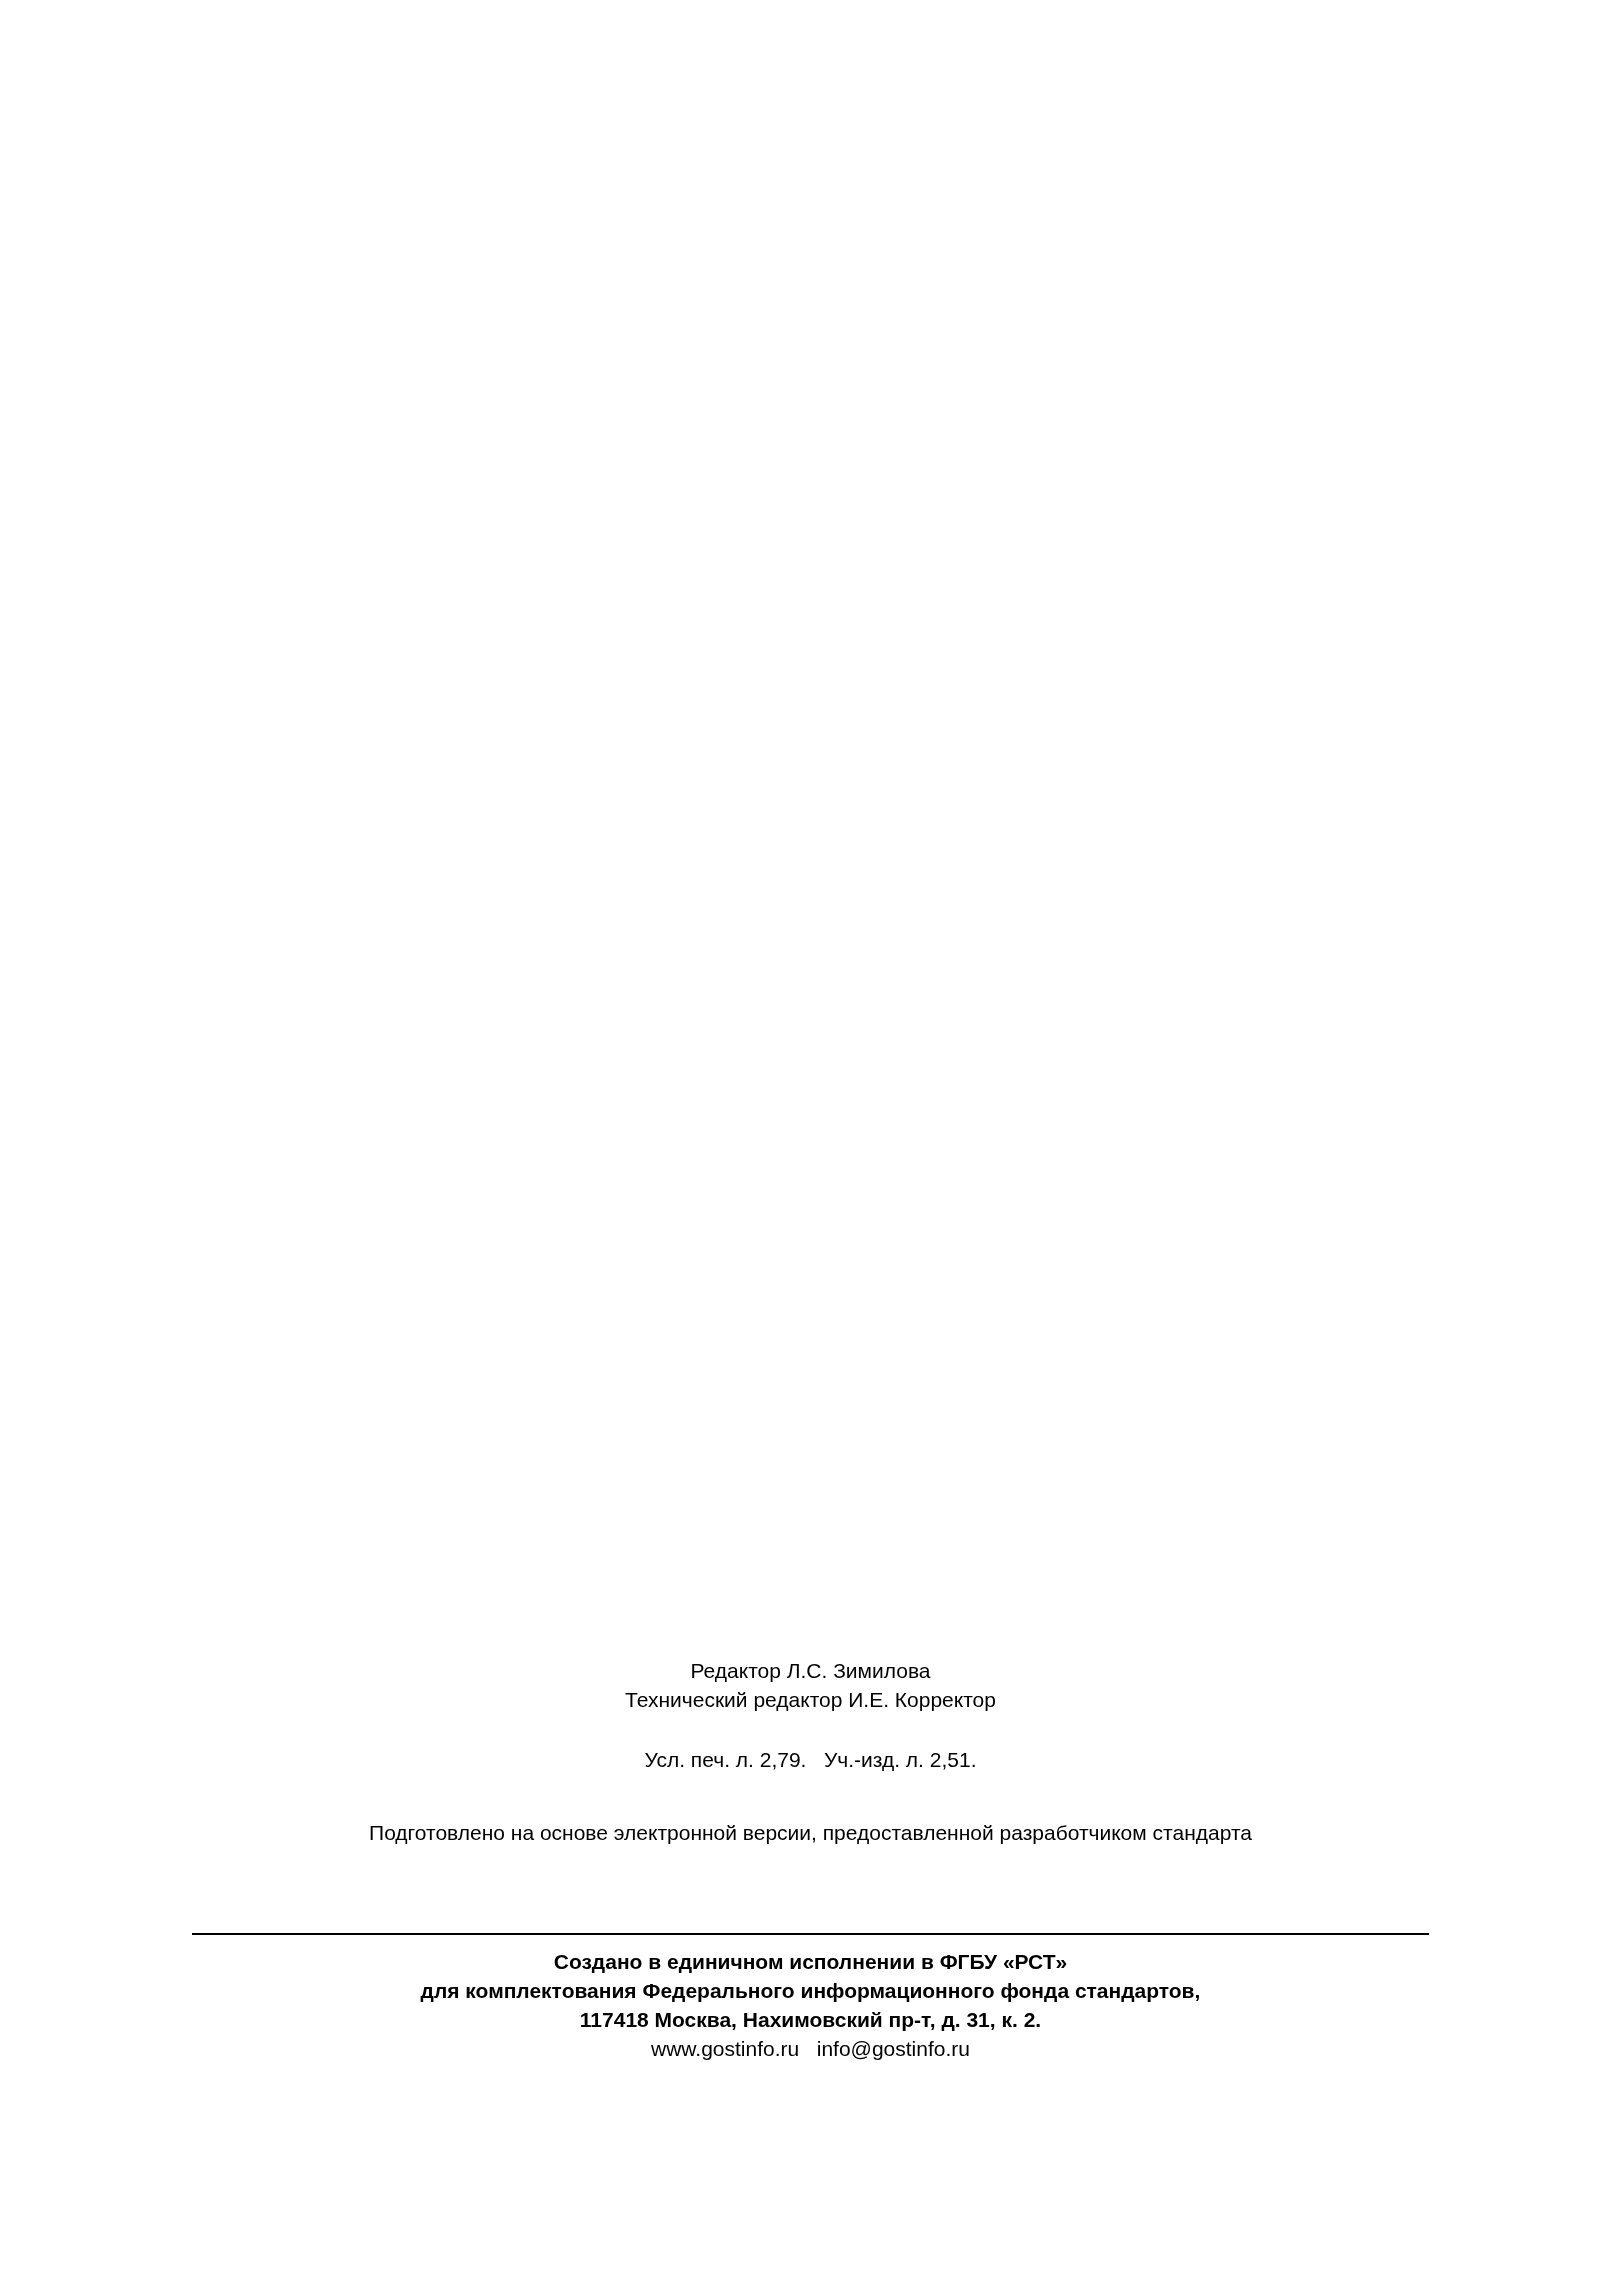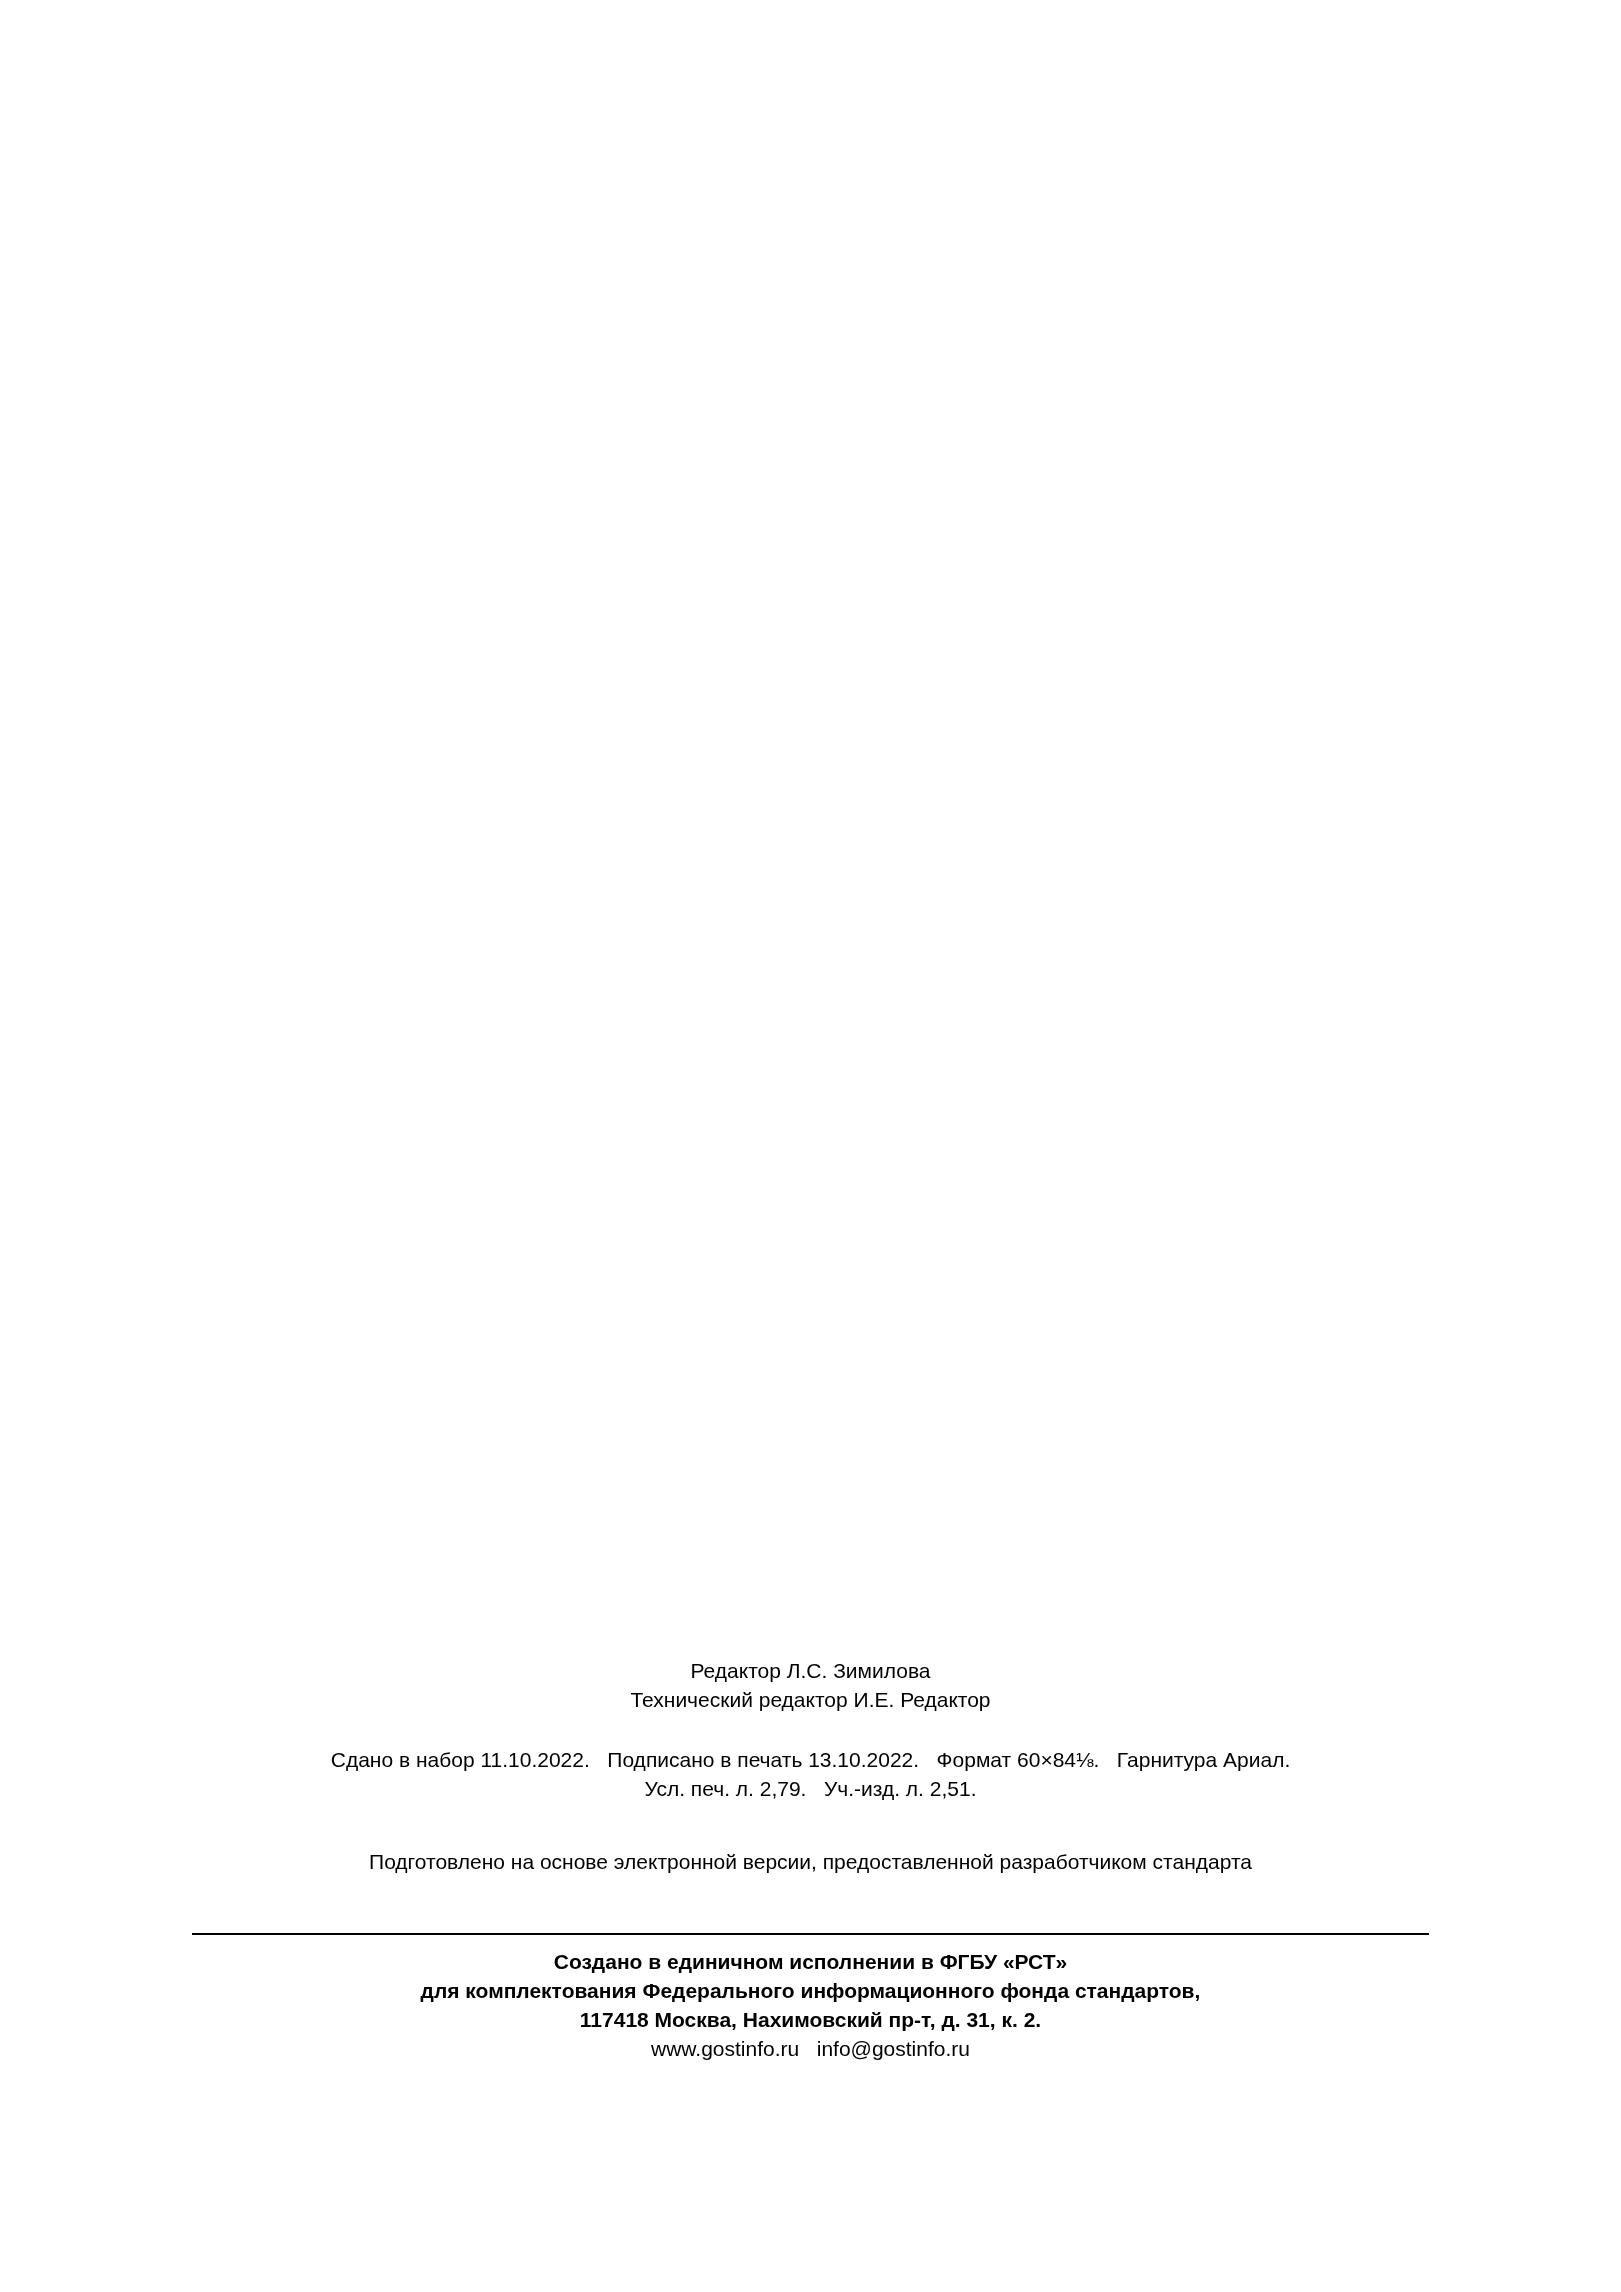--- a/index.html
+++ b/index.html
@@ -93,25 +93,24 @@
 </style>
 </head>
 <body>
 
 <div class="page">
 
   <div class="colophon">
 
     <div class="credits">
       <div class="line"><span>Редактор </span><span class="name">Л.С. Зимилова</span></div>
-      <div class="line"><span>Технический редактор </span><span class="name">И.Е. Редактор</span></div>
+      <div class="line"><span>Технический редактор </span><span class="name">И.Е. Корректор</span></div>
     </div>
 
     <div class="print-info">
-      <div class="line">Сдано в набор 11.10.2022.   Подписано в печать 13.10.2022.   Формат 60×84⅛.   Гарнитура Ариал.</div>
       <div class="line">Усл. печ. л. 2,79.   Уч.-изд. л. 2,51.</div>
     </div>
 
     <div class="prepared">Подготовлено на основе электронной версии, предоставленной разработчиком стандарта</div>
 
   </div>
 
   <div class="rule"></div>
 
   <div class="publisher">

